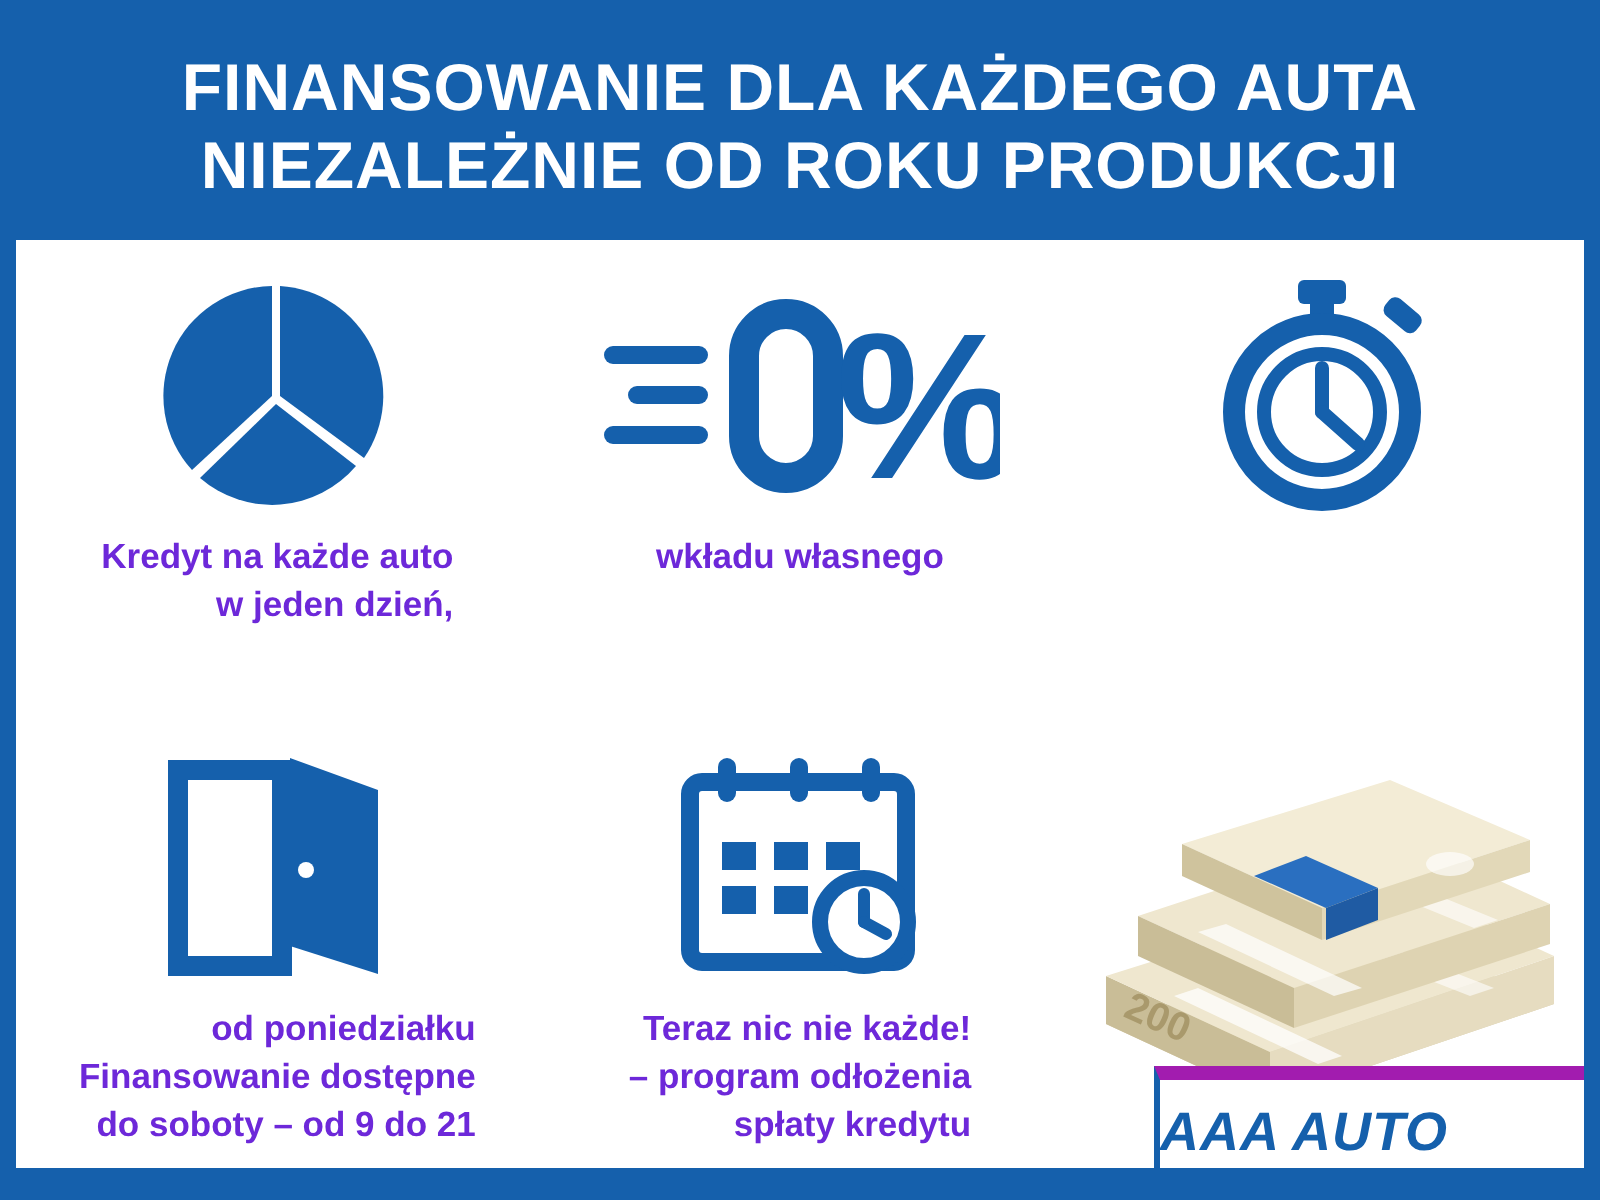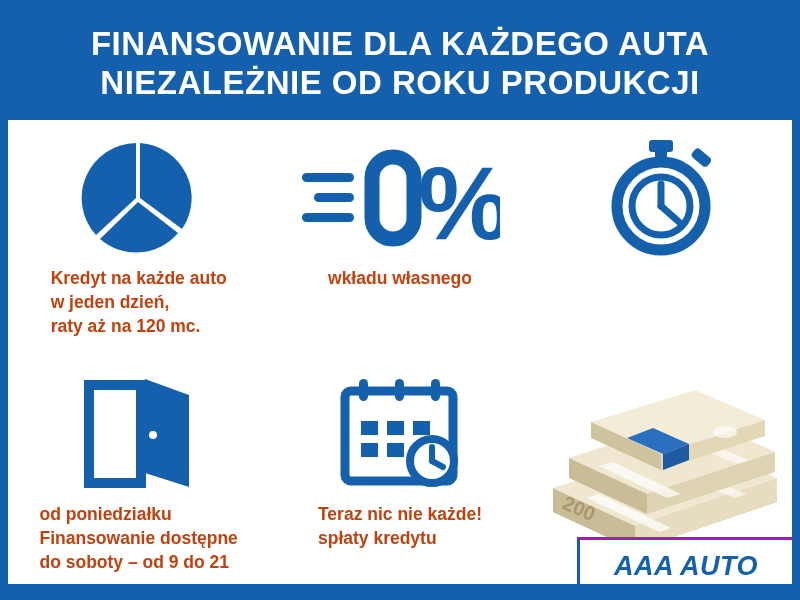--- a/index.html
+++ b/index.html
@@ -65,22 +65,22 @@
     box-sizing: border-box;
   }
   .icon-wrap {
     height: 120px;
     display: flex;
     align-items: center;
     justify-content: center;
   }
   .caption {
     margin-top: 8px;
-    text-align: left;
-    color: #c2410c;
+    text-align: right;
+    color: #6d28d9;
     font-size: 17.5px;
     font-weight: bold;
     line-height: 1.38;
     padding: 0 6px;
   }
   .caption-2 .cap-line,
   .caption .cap-line {
     display: block;
   }
   
@@ -96,25 +96,25 @@
     width: 245px;
     height: 190px;
   }
   .logo-box {
     position: absolute;
     right: 0;
     bottom: 0;
     width: 212px;
     height: 52px;
     background: #ffffff;
-    border-top: 3px solid #a21caf;
+    border-top: 7px solid #a21caf;
     border-left: 3px solid #1560ac;
     display: flex;
     align-items: center;
-    justify-content: center;
+    justify-content: flex-start;
   }
   .logo-text {
     font-size: 27px;
     font-weight: bold;
     color: #1560ac;
     letter-spacing: 0.5px;
     font-style: italic;
   }
   
   .bottom-strip {
@@ -142,21 +142,20 @@
       <div class="icon-wrap">
         <svg width="130" height="118" viewBox="0 0 130 118" aria-hidden="true">
           <path d="M62 59 L62 4 A55 55 0 0 0 22 96 Z" fill="#1560ac"></path>
           <path d="M66 59 L66 4 A55 55 0 0 1 108 90 Z" fill="#1560ac"></path>
           <path d="M64 63 L26 100 A55 55 0 0 0 104 94 Z" fill="#1560ac"></path>
         </svg>
       </div>
       <div class="caption">
         <span class="cap-line">Kredyt na każde auto</span>
         <span class="cap-line">w jeden dzień,</span>
-        <span class="cap-line">raty aż na 120 mc.</span>
       </div>
     </div>
 
     <div class="cell">
       <div class="icon-wrap">
         <svg width="200" height="110" viewBox="0 0 200 110" aria-hidden="true">
           <g fill="#1560ac">
             <rect x="2" y="30" width="52" height="9" rx="4.5"></rect>
             <rect x="14" y="50" width="40" height="9" rx="4.5"></rect>
             <rect x="2" y="70" width="52" height="9" rx="4.5"></rect>
@@ -226,20 +225,21 @@
           <circle cx="95" cy="86" r="25" fill="#ffffff"></circle>
           <circle cx="95" cy="86" r="22" fill="none" stroke="#1560ac" stroke-width="8"></circle>
           <g stroke="#1560ac" stroke-width="6" stroke-linecap="round">
             <line x1="95" y1="86" x2="95" y2="72"></line>
             <line x1="95" y1="86" x2="106" y2="92"></line>
           </g>
         </svg>
       </div>
       <div class="caption">
         <span class="cap-line">Teraz nic nie każde!</span>
+        <span class="cap-line">– program odłożenia</span>
         <span class="cap-line">spłaty kredytu</span>
       </div>
     </div>
 
     <div class="cell money-cell">
       <div class="money-art">
         <svg width="245" height="190" viewBox="0 0 245 190" aria-hidden="true">
 
           <g>
             <polygon points="14,150 96,188 238,140 160,104" fill="#d9cfae"></polygon>

